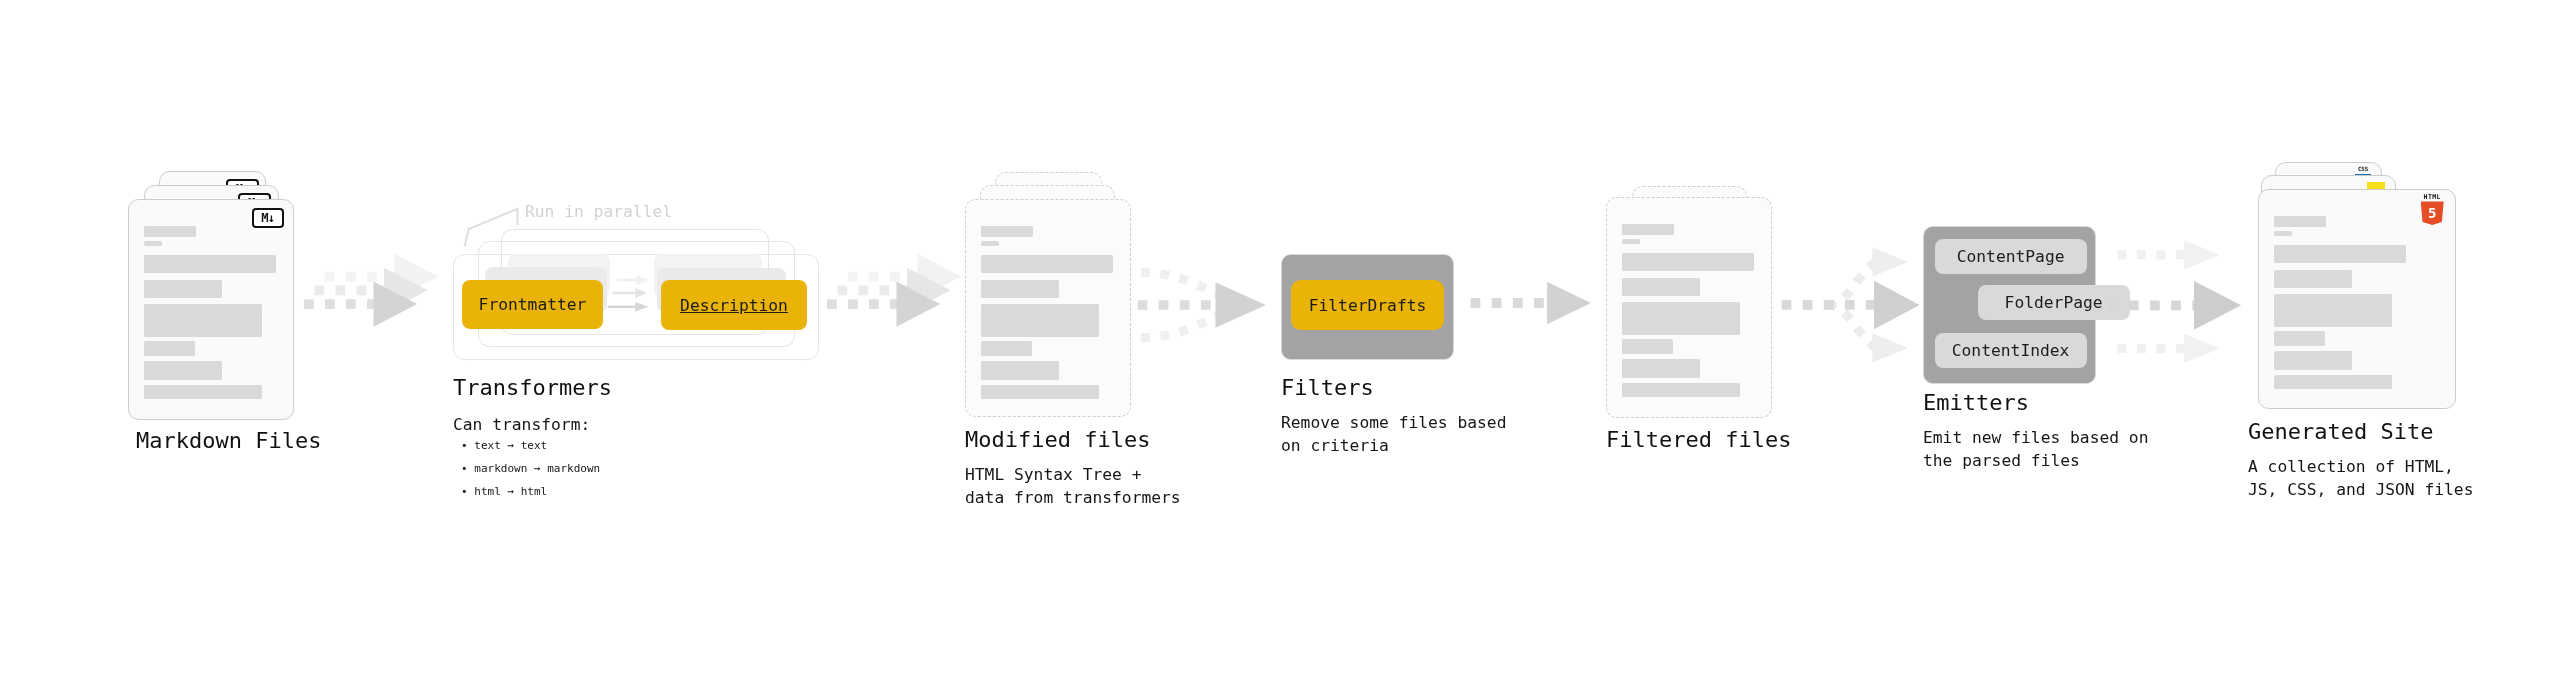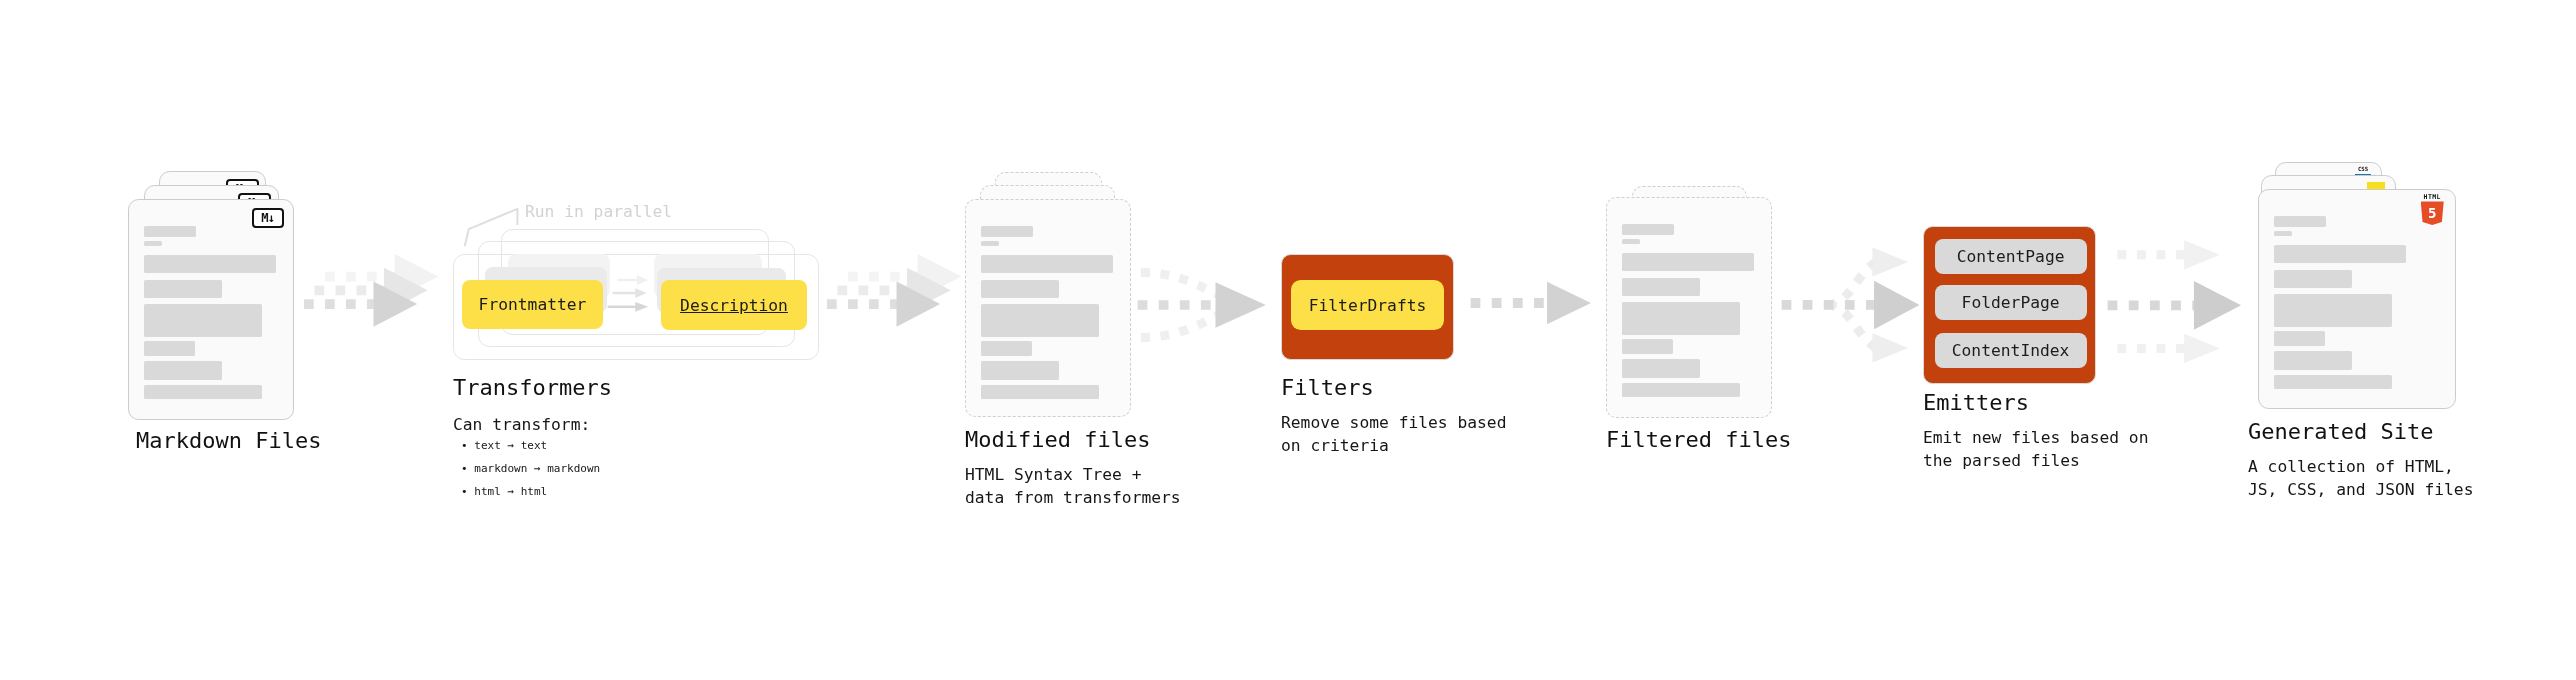--- a/index.html
+++ b/index.html
@@ -30,23 +30,23 @@
         clip-path:polygon(0 0,100% 0,92% 87%,50% 100%,8% 87%);
         color:#fff;font-size:14px;font-weight:700;display:flex;align-items:center;justify-content:center;}
   .js-icon{position:absolute;right:9.8px;top:5.7px;width:18.7px;height:12.2px;background:#F7DF1E;}
   .css-icon{position:absolute;right:9.8px;top:3.3px;width:16.3px;text-align:center;}
   .css-icon .t{font-size:5.7px;font-weight:700;color:#111;line-height:6.5px;}
   .css-icon .u{height:2.4px;background:#1572B6;margin-top:0.8px;}
 
   
   .outer{position:absolute;border:1.6px solid #e5e5e5;border-radius:11.4px;box-sizing:border-box;background:transparent;}
   .ghost{position:absolute;border-radius:8.1px;}
-  .node{position:absolute;background:#fde047;border-radius:8.1px;display:flex;align-items:center;
+  .node{position:absolute;background:#eab308;border-radius:8.1px;display:flex;align-items:center;
         justify-content:center;font-size:16.3px;color:#1c1c1c;white-space:nowrap;}
-  .panel{position:absolute;background:#c2410c;border:1.6px solid #d9d9d9;border-radius:9.8px;box-sizing:border-box;}
+  .panel{position:absolute;background:#a3a3a3;border:1.6px solid #d9d9d9;border-radius:9.8px;box-sizing:border-box;}
   .emit-btn{position:absolute;left:10.6px;width:152px;height:35px;background:#d9d9d9;border-radius:8.1px;
             display:flex;align-items:center;justify-content:center;font-size:16.3px;color:#1c1c1c;white-space:nowrap;}
 
   
   .stage-label{position:absolute;font-size:22px;font-weight:500;color:#111;white-space:nowrap;}
   .stage-sub{position:absolute;font-size:16.3px;line-height:23px;color:#161616;white-space:nowrap;}
   .bullets{position:absolute;font-size:11px;line-height:23px;color:#161616;white-space:nowrap;}
   .bullets div{padding-left:8.1px;}
   .annotation{position:absolute;font-size:16.3px;color:#d2d2d2;white-space:nowrap;}
   svg{position:absolute;overflow:visible;}
@@ -207,21 +207,21 @@
     <polygon points="114,4 158,22 114,40" fill="#eeeeee"></polygon>
     <path d="M 58 75 C 85 75, 92 110, 118 128" fill="none" stroke="#ececec" stroke-width="11" stroke-dasharray="11 13"></path>
     <polygon points="114,110 158,128 114,146" fill="#eeeeee"></polygon>
     <line x1="2" y1="75" x2="120" y2="75" stroke="#d9d9d9" stroke-width="12" stroke-dasharray="12 14"></line>
     <polygon points="116,45 172,75 116,105" fill="#cfcfcf"></polygon>
   </svg>
 
   <div>
     <div class="panel" style="left:1923px;top:226px;width:173px;height:158px;">
       <div class="emit-btn" style="top:12.2px;">ContentPage</div>
-      <div class="emit-btn" style="top:58px;">FolderPage</div>
+      <div class="emit-btn" style="top:58px;margin-left:43px;">FolderPage</div>
       <div class="emit-btn" style="top:106px;">ContentIndex</div>
     </div>
     <div class="stage-label" style="left:1923px;top:390px;">Emitters</div>
     <div class="stage-sub" style="left:1923px;top:426px;">
       <div>Emit new files based on</div>
       <div>the parsed files</div>
     </div>
   </div>
 
   <svg style="left:2106px;top:236px;" width="140" height="137" viewBox="0 0 172 168">

